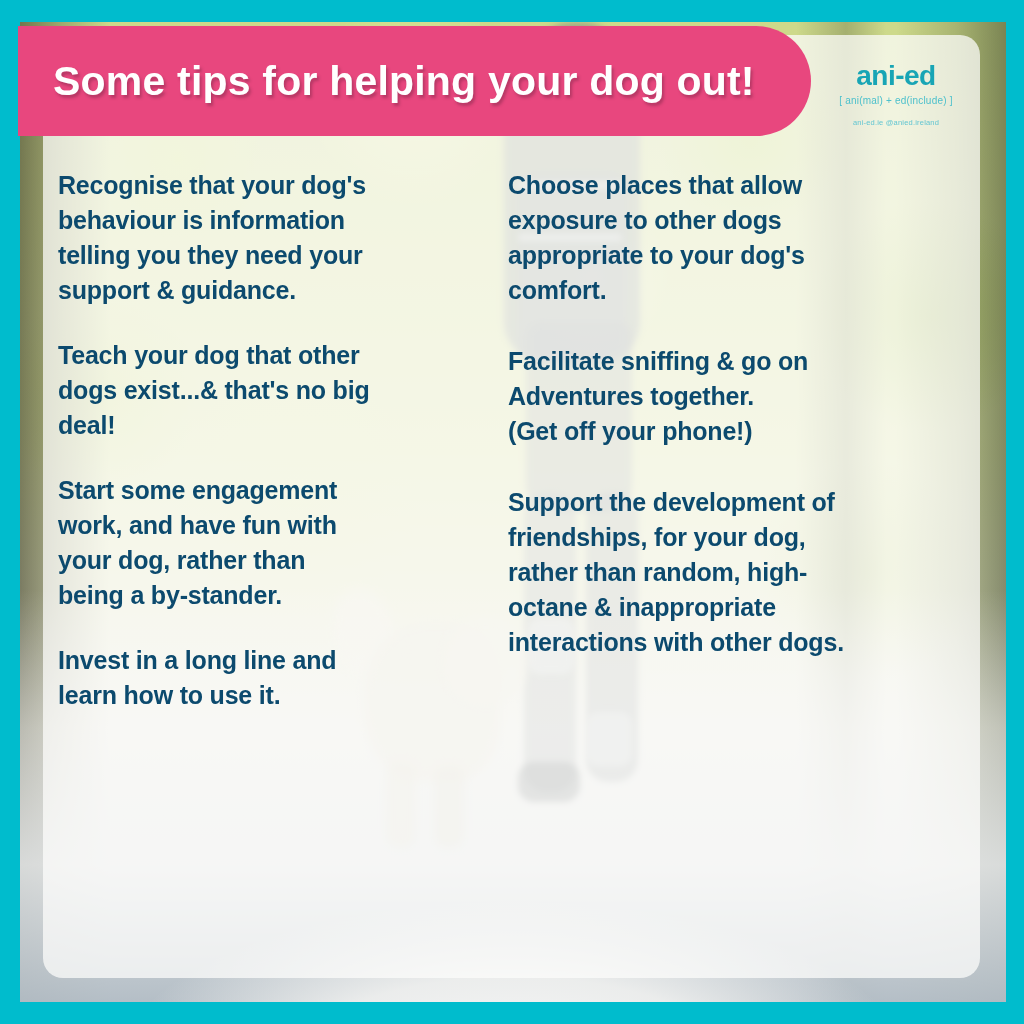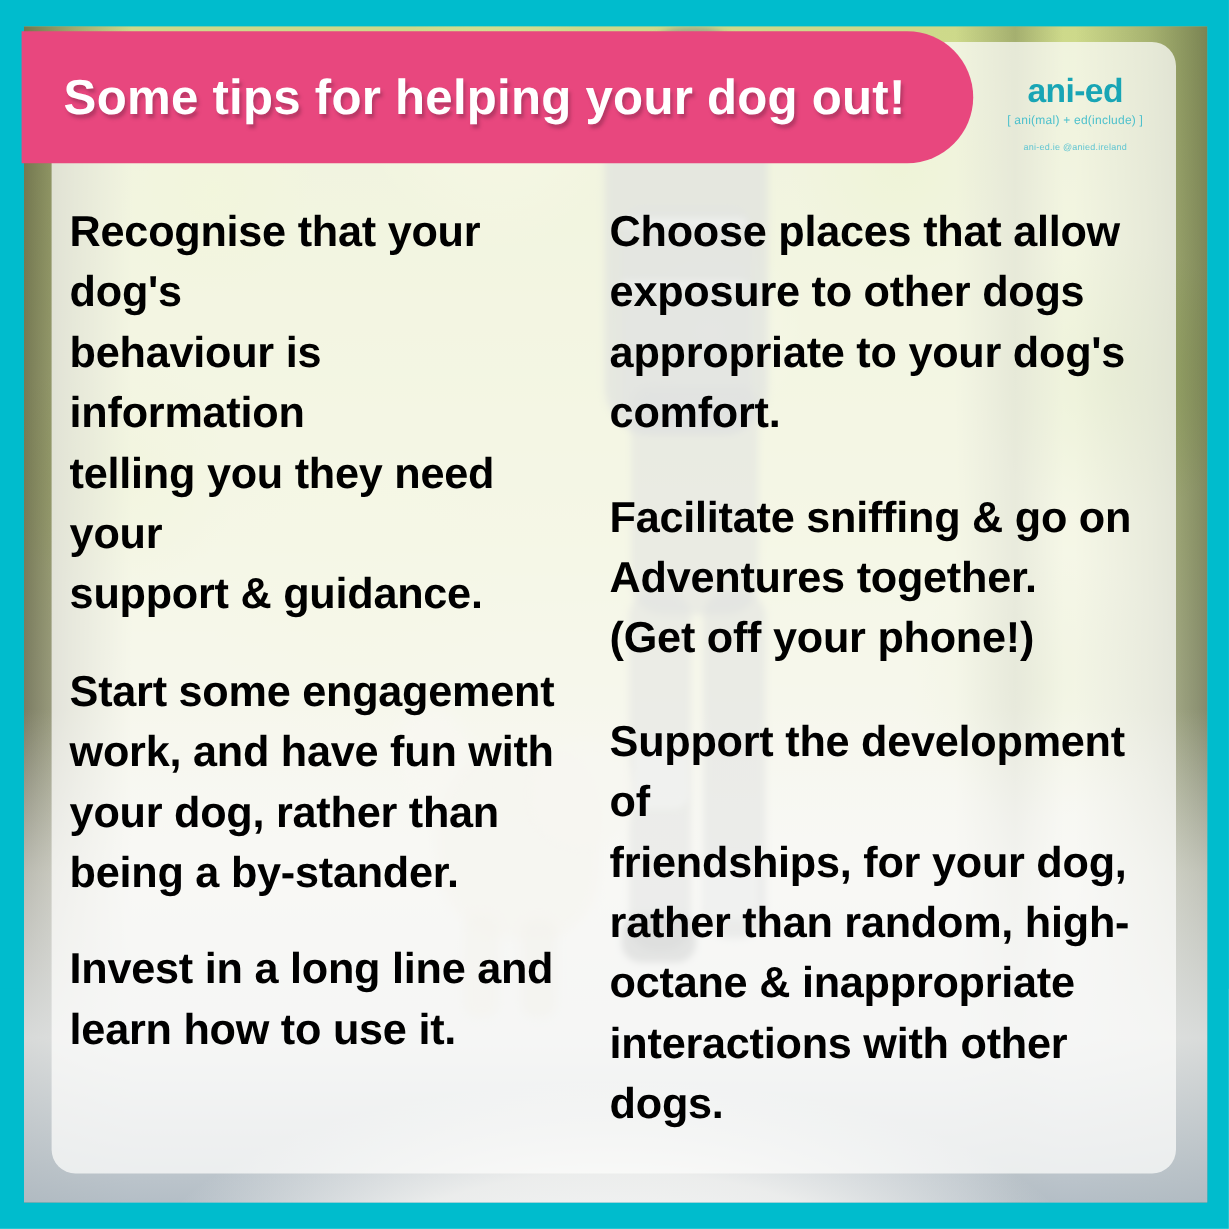--- a/index.html
+++ b/index.html
@@ -108,22 +108,22 @@
   
   #columns {
     position:absolute;
     left:58px; top:168px;
     width:920px; height:790px;
     display:flex; gap:38px;
   }
   .column { width:412px; }
   .column.right { width:470px; }
   .tip {
-    color:#000000;
-    font-size:36px;
+    color:#0c4a6e;
+    font-size:25px;
     font-weight:bold;
     line-height:1.40;
     letter-spacing:-.2px;
     margin-bottom:30px;
     white-space:pre-line;
   }
   .column.right .tip { margin-bottom:36px; }
 </style>
 </head>
 <body>
@@ -160,20 +160,23 @@
     <div id="logo-tag">[ ani(mal) + ed(include) ]</div>
     <div id="logo-sub">ani-ed.ie @anied.ireland</div>
   </div>
 
   <div id="columns">
     <div class="column left">
       <p class="tip">Recognise that your dog's
 behaviour is information
 telling you they need your
 support &amp; guidance.</p>
+      <p class="tip">Teach your dog that other
+dogs exist...&amp; that's no big
+deal!</p>
       <p class="tip">Start some engagement
 work, and have fun with
 your dog, rather than
 being a by-stander.</p>
       <p class="tip">Invest in a long line and
 learn how to use it.</p>
     </div>
     <div class="column right">
       <p class="tip">Choose places that allow
 exposure to other dogs

